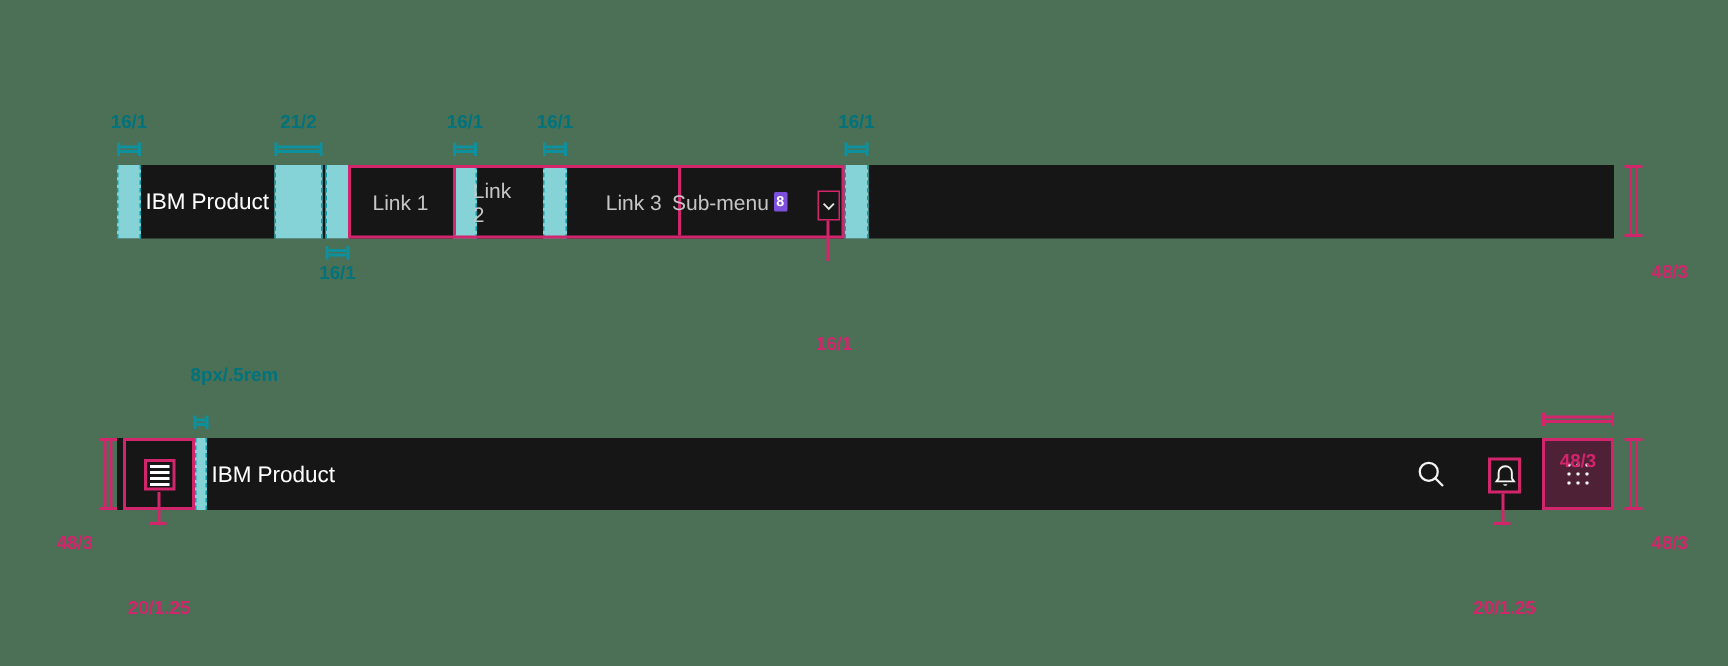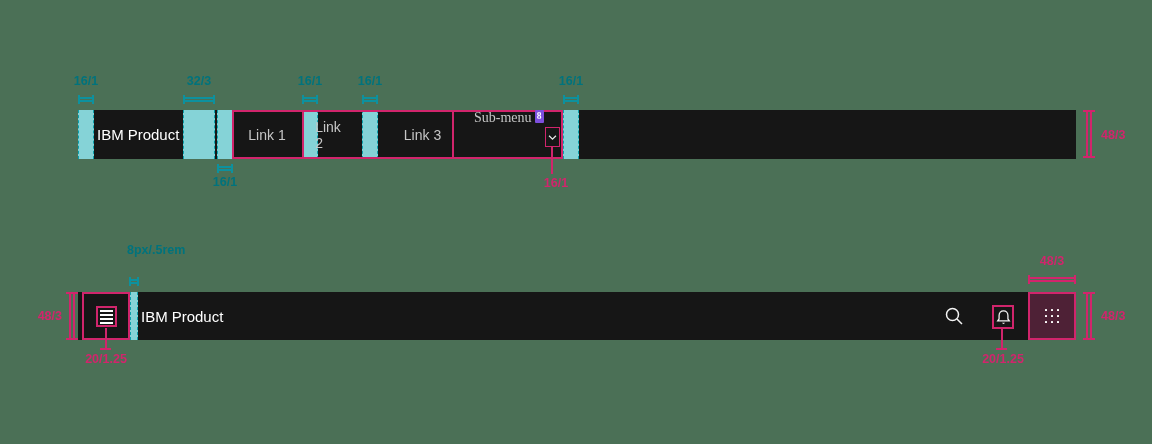--- a/index.html
+++ b/index.html
@@ -22,33 +22,33 @@
   .brand{position:absolute;top:0;bottom:0;display:flex;align-items:center;
     color:var(--white);font-size:15px;white-space:nowrap;}
   .brand b{font-weight:400;margin-left:4px;text-align:center;}
 
   .linkbox{position:absolute;left:154px;top:0;bottom:0;width:331px;
     border:2px solid var(--pink);box-sizing:border-box;}
   .vdiv{position:absolute;top:0;bottom:0;width:2px;background:var(--pink);}
 
   .navlink{position:absolute;top:0;bottom:0;display:flex;align-items:center;
     justify-content:center;color:var(--linkgray);font-size:14px;text-decoration:none;}
-  .submenu{position:absolute;left:396px;top:0;bottom:0;display:flex;align-items:flex-start;
-    color:var(--linkgray);font-size:14px;font-family:Liberation Serif, serif;}
+  .submenu{position:absolute;left:370px;top:0;bottom:0;display:flex;align-items:center;
+    color:var(--linkgray);font-size:14px;}
   .badge{display:inline-block;margin-left:3px;width:9px;height:13px;line-height:13px;
     background:var(--badge);color:#fff;font-size:9.5px;font-weight:700;text-align:center;
     border-radius:1px;}
   .chevbox{position:absolute;left:467px;top:17px;width:15px;height:20px;
     border:1.5px solid var(--pink);box-sizing:border-box;display:flex;
     align-items:center;justify-content:center;}
 
   
   .mlab{position:absolute;font-weight:700;font-size:12.5px;letter-spacing:0;}
   .mlab.teal{color:var(--tealtext);}
-  .mlab.pink{color:var(--pink);}
+  .mlab.pink{color:var(--pink);margin-top:46px;}
   .ctr{text-align:center;}
   .hbr{position:absolute;height:9px;border-left:2.5px solid var(--tealbr);
     border-right:2.5px solid var(--tealbr);box-sizing:border-box;}
   .hbr::before{content:"";position:absolute;top:2px;bottom:2px;left:0;right:0;
     border-top:2px solid var(--tealbr);border-bottom:2px solid var(--tealbr);}
   .hbr.pink{border-color:var(--pink);}
   .hbr.pink::before{border-color:var(--pink);}
   .vbeam{position:absolute;width:12px;border-top:2.5px solid var(--pink);
     border-bottom:2.5px solid var(--pink);box-sizing:border-box;}
   .vbeam::before{content:"";position:absolute;left:3px;right:3px;top:0;bottom:0;
@@ -105,21 +105,21 @@
     <div class="chevbox">
       <svg width="11" height="11" viewBox="0 0 16 16">
         <path d="M3 5.5l5 5 5-5" fill="none" stroke="#e8e8e8" stroke-width="1.8"></path>
       </svg>
     </div>
   </div>
 
   <div class="mlab teal ctr" style="left:70px;top:74px;width:32px">16/1</div>
   <div class="hbr" style="left:78px;top:95px;width:16px"></div>
 
-  <div class="mlab teal ctr" style="left:183px;top:74px;width:32px">32/3</div>
+  <div class="mlab teal ctr" style="left:183px;top:74px;width:32px">21/2</div>
   <div class="hbr" style="left:183px;top:95px;width:32px"></div>
 
   <div class="mlab teal ctr" style="left:294px;top:74px;width:32px">16/1</div>
   <div class="hbr" style="left:302px;top:95px;width:16px"></div>
 
   <div class="mlab teal ctr" style="left:354px;top:74px;width:32px">16/1</div>
   <div class="hbr" style="left:362px;top:95px;width:16px"></div>
 
   <div class="mlab teal ctr" style="left:555px;top:74px;width:32px">16/1</div>
   <div class="hbr" style="left:563px;top:95px;width:16px"></div>

